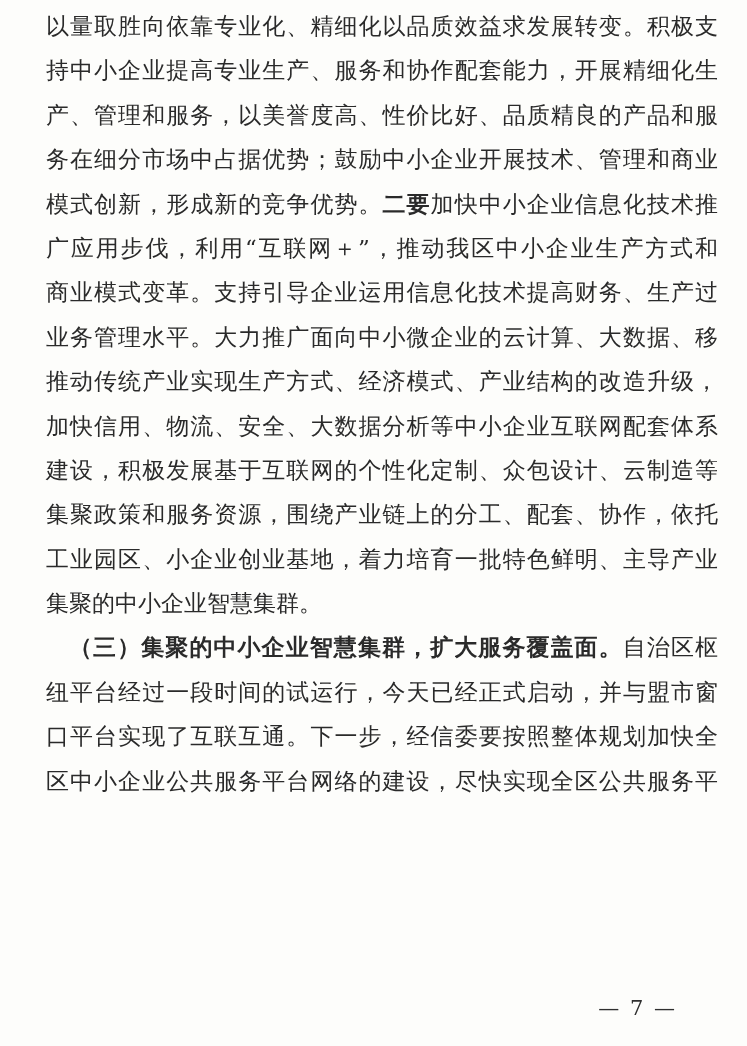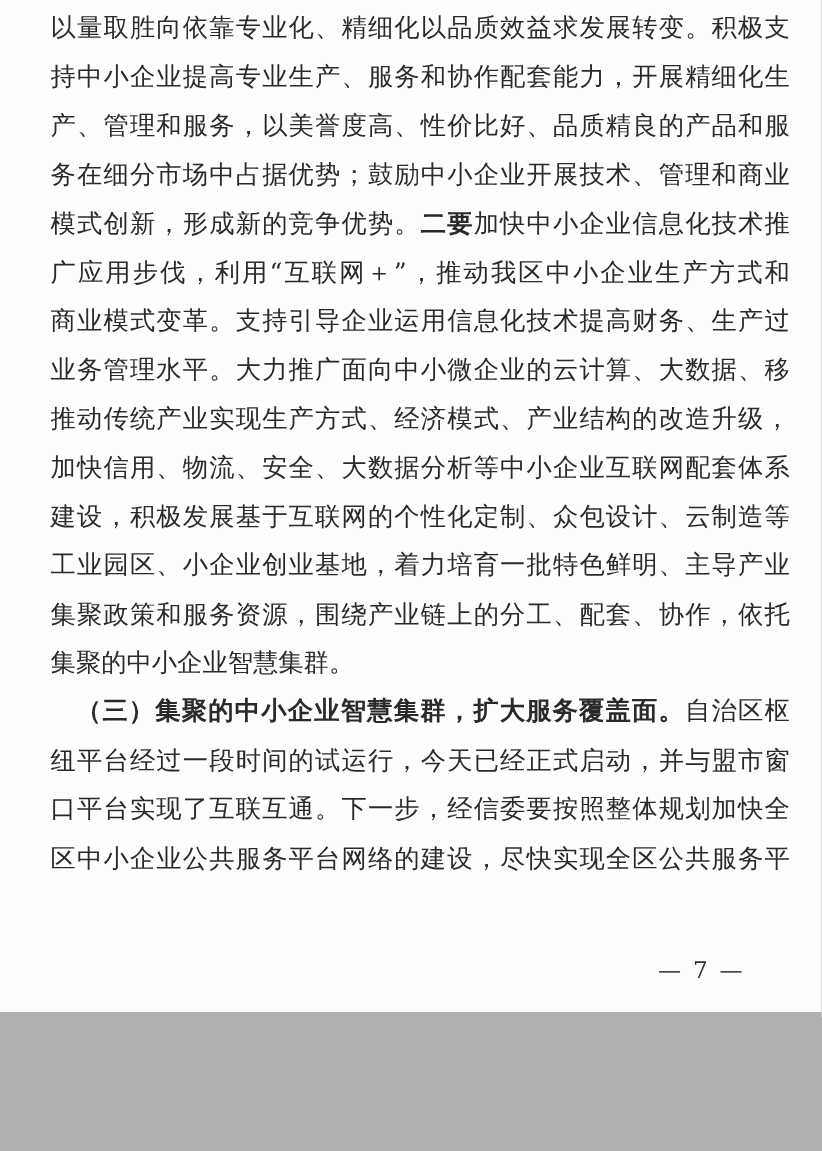--- a/index.html
+++ b/index.html
@@ -3,21 +3,21 @@
 <meta charset="utf-8">
 <style>
   html, body {
     margin: 0;
     padding: 0;
     background: #b0b0b0;
   }
   .page {
     position: relative;
     width: 747px;
-    height: 920px;
+    height: 1046px;
     margin: 0 auto;
     background: #fdfdfb;
     overflow: hidden;
     font-family: "DejaVu Serif", "Liberation Serif", serif;
     color: #2a2a2a;
   }
   .doc-body {
     position: absolute;
     top: 4px;
     left: 46px;
@@ -61,22 +61,22 @@
       <div class="line justify"><span>持中小企业提高专业生产、服务和协作配套能力，开展精细化生</span></div>
       <div class="line justify"><span>产、管理和服务，以美誉度高、性价比好、品质精良的产品和服</span></div>
       <div class="line justify"><span>务在细分市场中占据优势；鼓励中小企业开展技术、管理和商业</span></div>
       <div class="line justify"><span>模式创新，形成新的竞争优势。</span><span class="bold">二要</span><span>加快中小企业信息化技术推</span></div>
       <div class="line justify"><span>广应用步伐，利用“互联网＋”，推动我区中小企业生产方式和</span></div>
       <div class="line justify"><span>商业模式变革。支持引导企业运用信息化技术提高财务、生产过</span></div>
       <div class="line justify"><span>业务管理水平。大力推广面向中小微企业的云计算、大数据、移</span></div>
       <div class="line justify"><span>推动传统产业实现生产方式、经济模式、产业结构的改造升级，</span></div>
       <div class="line justify"><span>加快信用、物流、安全、大数据分析等中小企业互联网配套体系</span></div>
       <div class="line justify"><span>建设，积极发展基于互联网的个性化定制、众包设计、云制造等</span></div>
+      <div class="line justify"><span>集聚政策和服务资源，围绕产业链上的分工、配套、协作，依托</span></div>
       <div class="line justify"><span>工业园区、小企业创业基地，着力培育一批特色鲜明、主导产业</span></div>
-      <div class="line justify"><span>集聚政策和服务资源，围绕产业链上的分工、配套、协作，依托</span></div>
       <div class="line noslack"><span>集聚的中小企业智慧集群。</span></div>
       <div class="line justify indent"><span class="bold">（三）集聚的中小企业智慧集群，扩大服务覆盖面。</span><span>自治区枢</span></div>
       <div class="line justify"><span>纽平台经过一段时间的试运行，今天已经正式启动，并与盟市窗</span></div>
       <div class="line justify"><span>口平台实现了互联互通。下一步，经信委要按照整体规划加快全</span></div>
       <div class="line justify"><span>区中小企业公共服务平台网络的建设，尽快实现全区公共服务平</span></div>
     </div>
   <div class="footer">
     <span>— 7 —</span>
   </div>
 </div>

